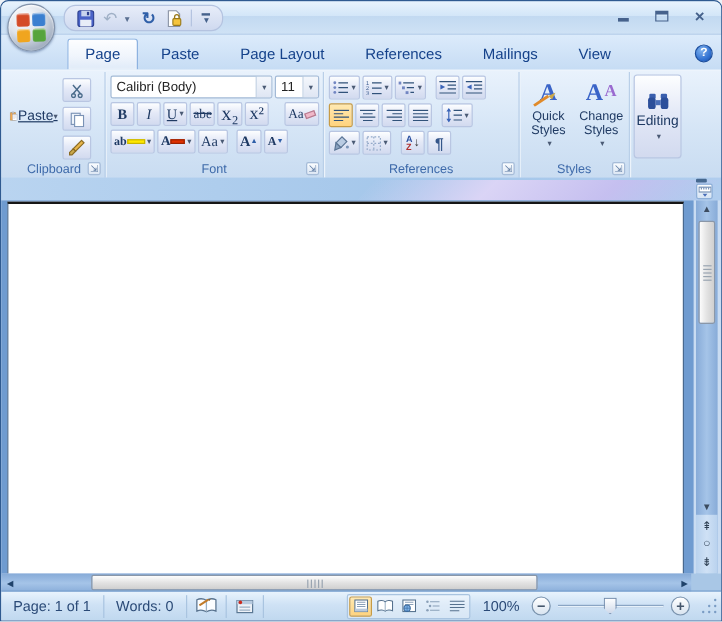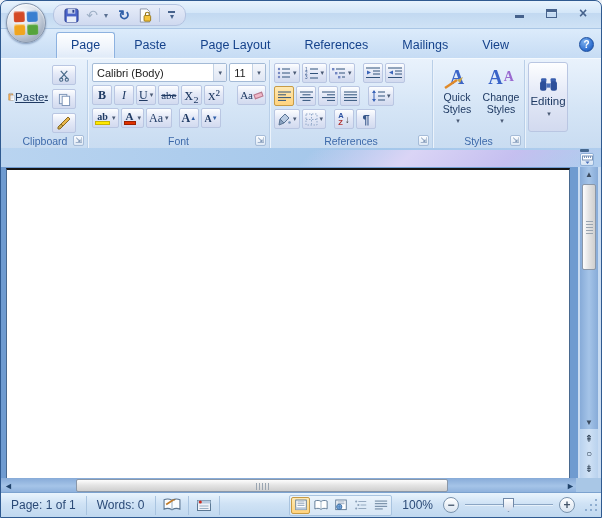--- a/index.html
+++ b/index.html
@@ -118,21 +118,21 @@
   .combo .arrow{
     width:13px; height:100%; display:flex; align-items:center; justify-content:center;
     background:linear-gradient(#f4f7fc,#dfe6f3); border-left:1px solid #c3d2e4; font-size:7px; color:#4a5a74;
   }
   .fontrow2{ display:flex; align-items:center; margin-top:1px; }
   .fontrow3{ display:flex; align-items:center; margin-top:1px; }
   .glyph-b{ font-weight:bold; }
   .glyph-i{ font-style:italic; }
   .glyph-u{ text-decoration:underline; }
   .glyph-strike{ text-decoration:line-through; font-size:11px; }
-  .stackbar{ display:flex; flex-direction:column; align-items:center; line-height:10px; }
+  .stackbar{ display:flex; flex-direction:row; align-items:center; line-height:10px; }
   .bar-y{ width:15px; height:4px; background:#ffe800; border:1px solid #c9b500; }
   .bar-r{ width:12px; height:4px; background:#e03000; border:1px solid #9c2100; }
   .tinyarrow{ font-size:6px; color:#2f5fa8; vertical-align:super; }
   .eraser{ width:9px; height:5px; background:#f0b7c8; border:1px solid #b57a8e; transform:rotate(-20deg); margin-left:1px; }
   
   .pic{ display:block; }
   .sorticon{ display:flex; align-items:center; gap:1px; }
   .sortletters{ display:flex; flex-direction:column; font-size:7.5px; font-weight:bold; line-height:7px; }
   .sA{ color:#2a50a0; } .sZ{ color:#b03030; }
   .sort-arrow{ font-size:10px; color:#333; }

